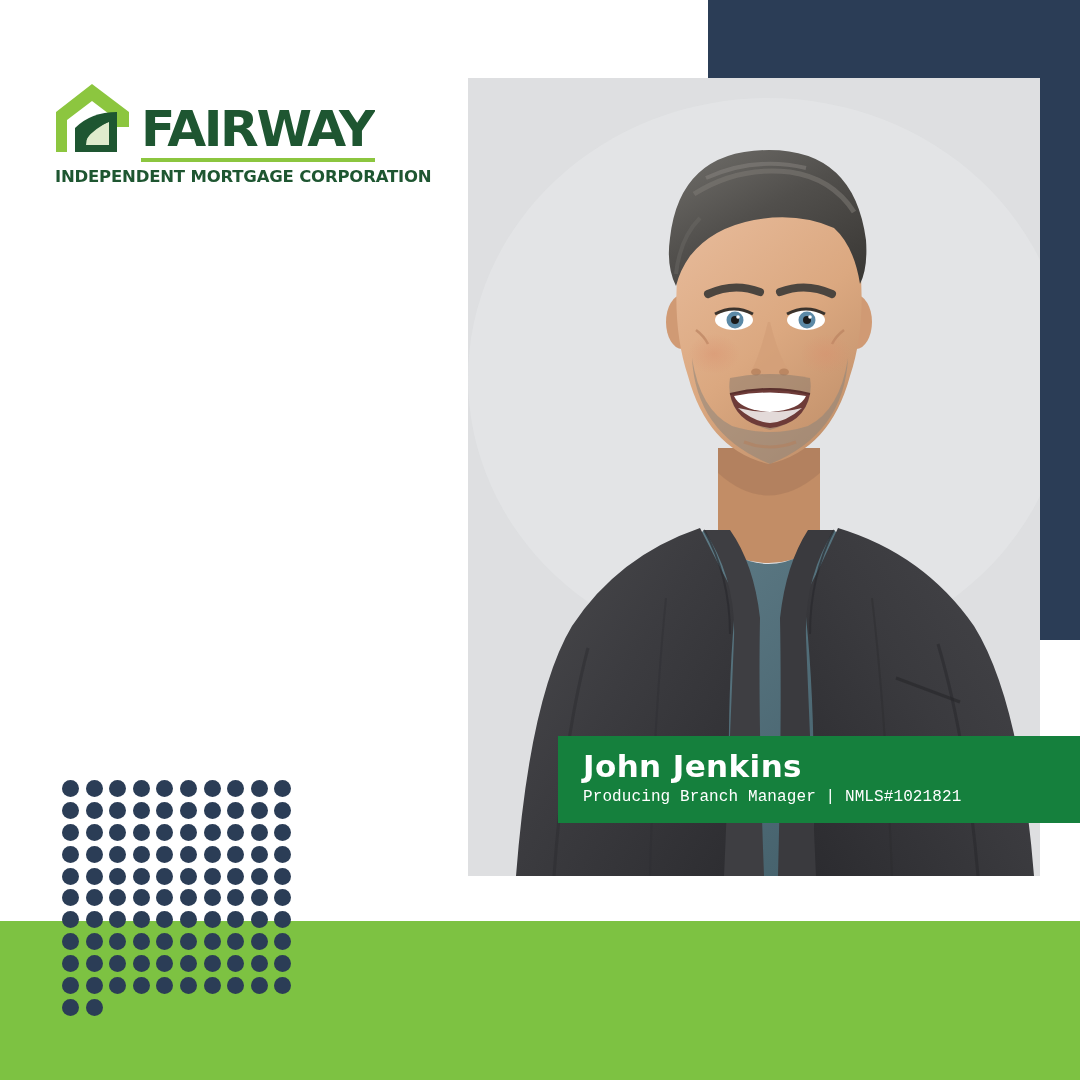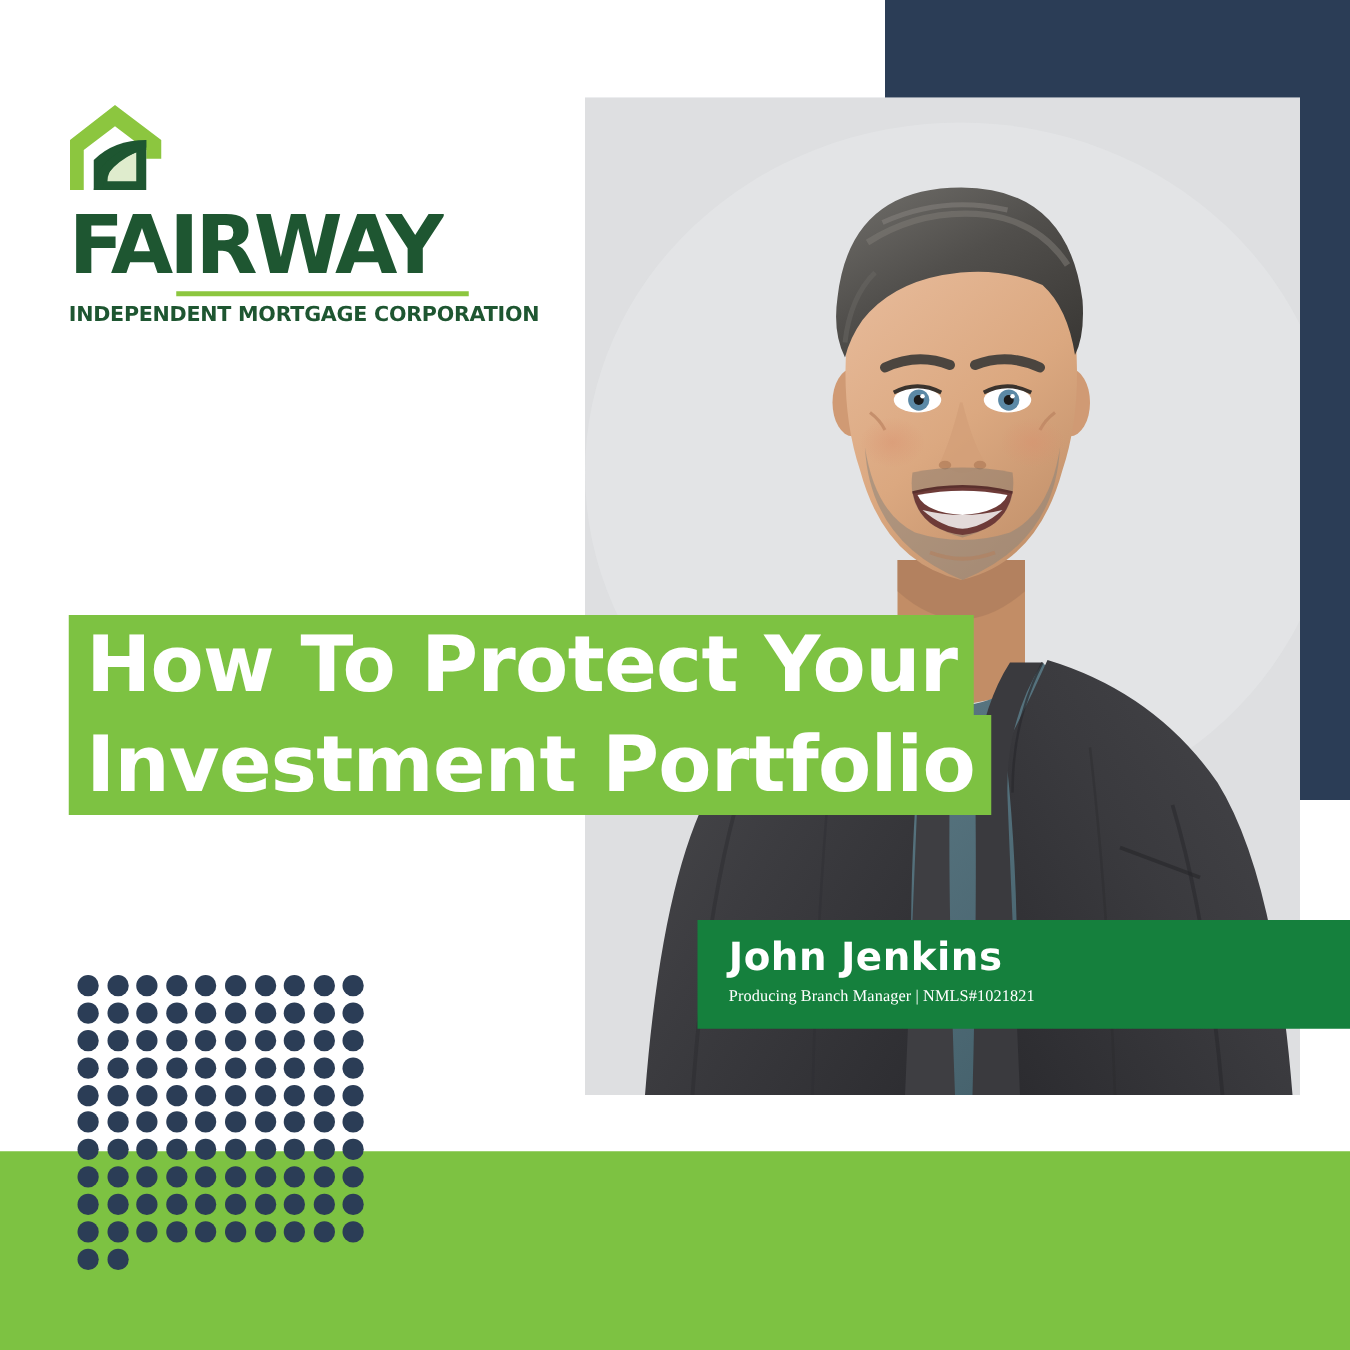--- a/index.html
+++ b/index.html
@@ -89,23 +89,23 @@
     color: #ffffff;
     font-family: "DejaVu Sans", sans-serif;
     font-weight: bold;
     font-size: 31px;
     line-height: 38px;
     letter-spacing: 0.4px;
   }
   .name-card .person-title {
     display: block;
     color: #ffffff;
-    font-family: Liberation Serif, serif;
+    font-family: Liberation Mono, monospace;
     font-weight: normal;
-    font-size: 13px;
+    font-size: 16px;
     line-height: 24px;
     letter-spacing: 0.1px;
   }
 
   
   .bottom-band {
     position: absolute;
     left: 0;
     top: 921px;
     width: 1080px;
@@ -137,23 +137,22 @@
   
   .logo {
     position: absolute;
     left: 55px;
     top: 82px;
     width: 320px;
     z-index: 7;
   }
   .logo-top {
     display: flex;
-    align-items: flex-start;
+    align-items: flex-end;
     gap: 8px;
-    flex-direction: column;
   }
   .logo-mark {
     width: 78px;
     height: 74px;
     flex: none;
   }
   .logo-wordmark {
     flex: 1;
   }
   .logo-wordmark svg { display: block; width: 100%; }
@@ -383,24 +382,20 @@
     <span class="dot"></span>
     <span class="dot"></span>
     <span class="dot"></span>
     <span class="dot"></span>
     <span class="dot"></span>
     <span class="dot"></span>
   </div>
 
   <div class="bottom-band"></div>
 
-  <div class="headline">
-    <span class="headline-line">How To Protect Your</span>
-    <span class="headline-line">Investment Portfolio</span>
-  </div>
 
   <div class="name-card">
     <span class="person-name">John Jenkins</span>
     <span class="person-title">Producing Branch Manager | NMLS#1021821</span>
   </div>
 
   <div class="logo">
     <div class="logo-top">
       <svg class="logo-mark" viewBox="0 0 78 74">
         <path d="M37 2 L74 30 L74 45 L62 45 L62 38 L37 19 L12 38 L12 70 L1 70 L1 30 Z" fill="#8cc63f"></path>

